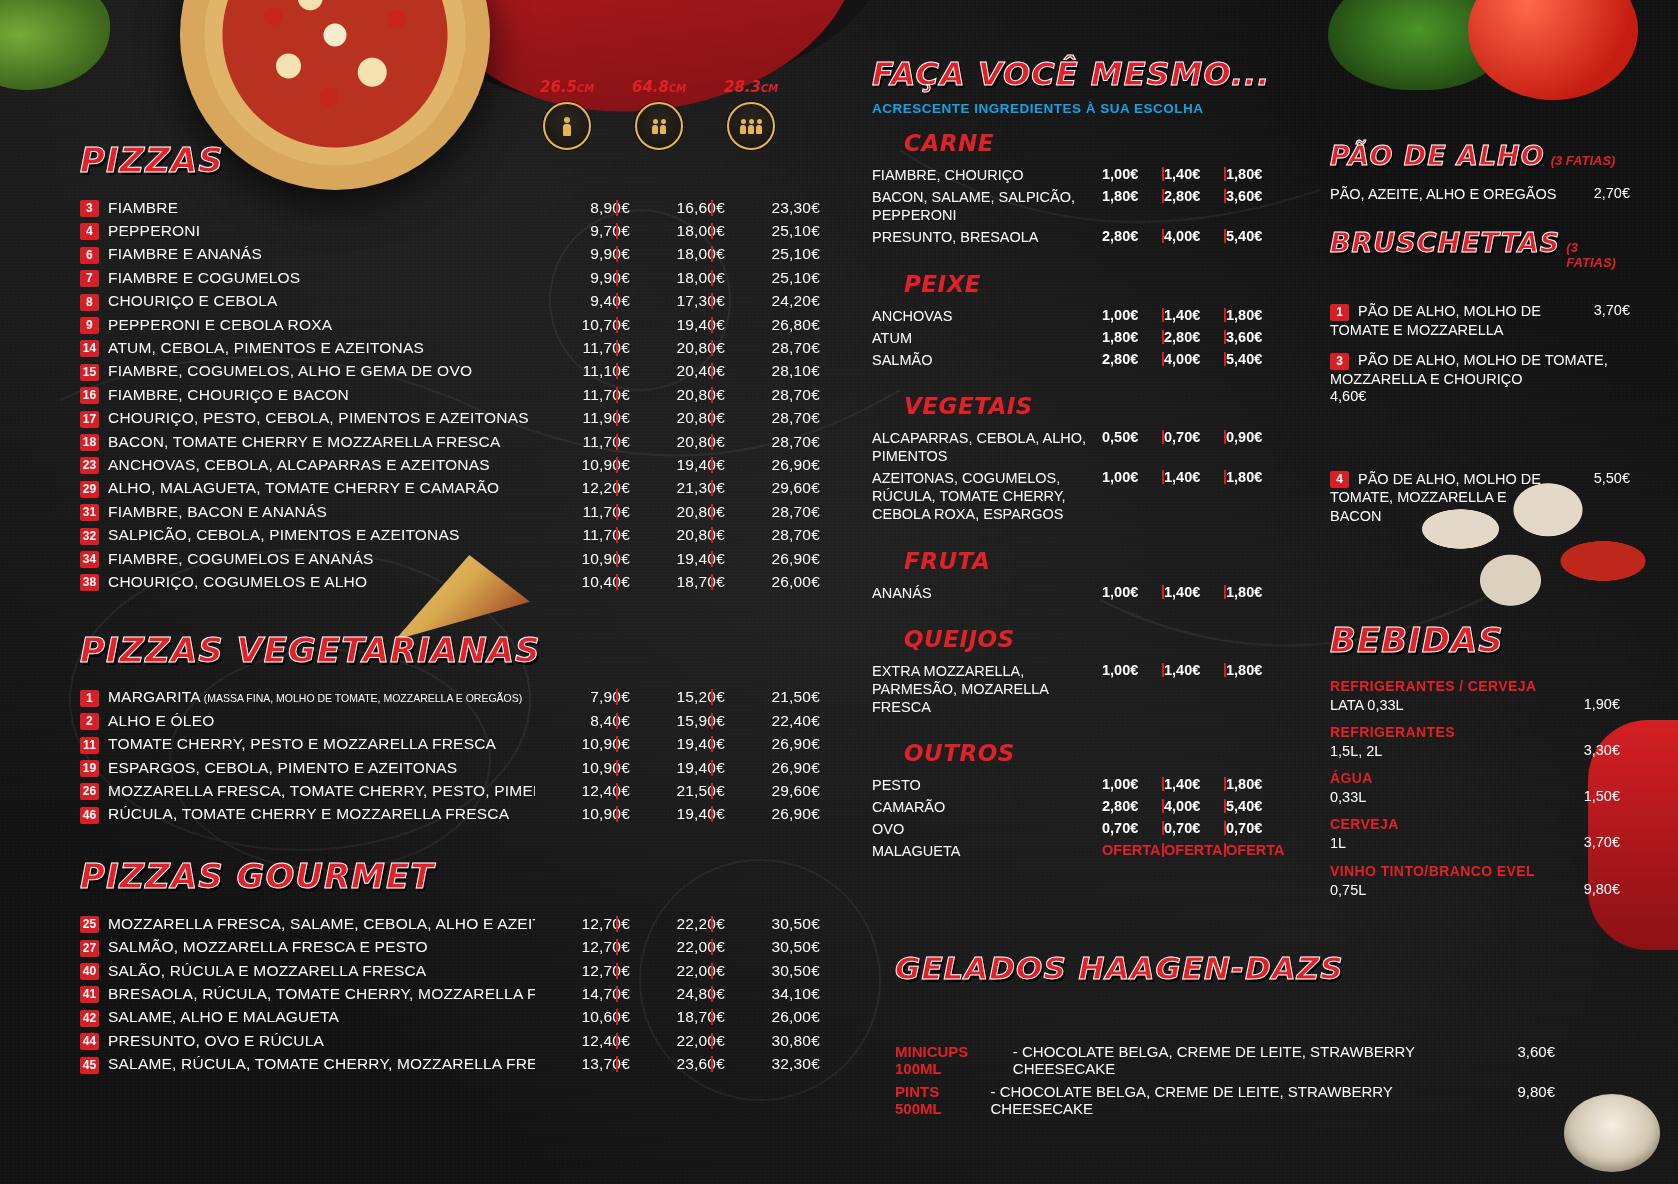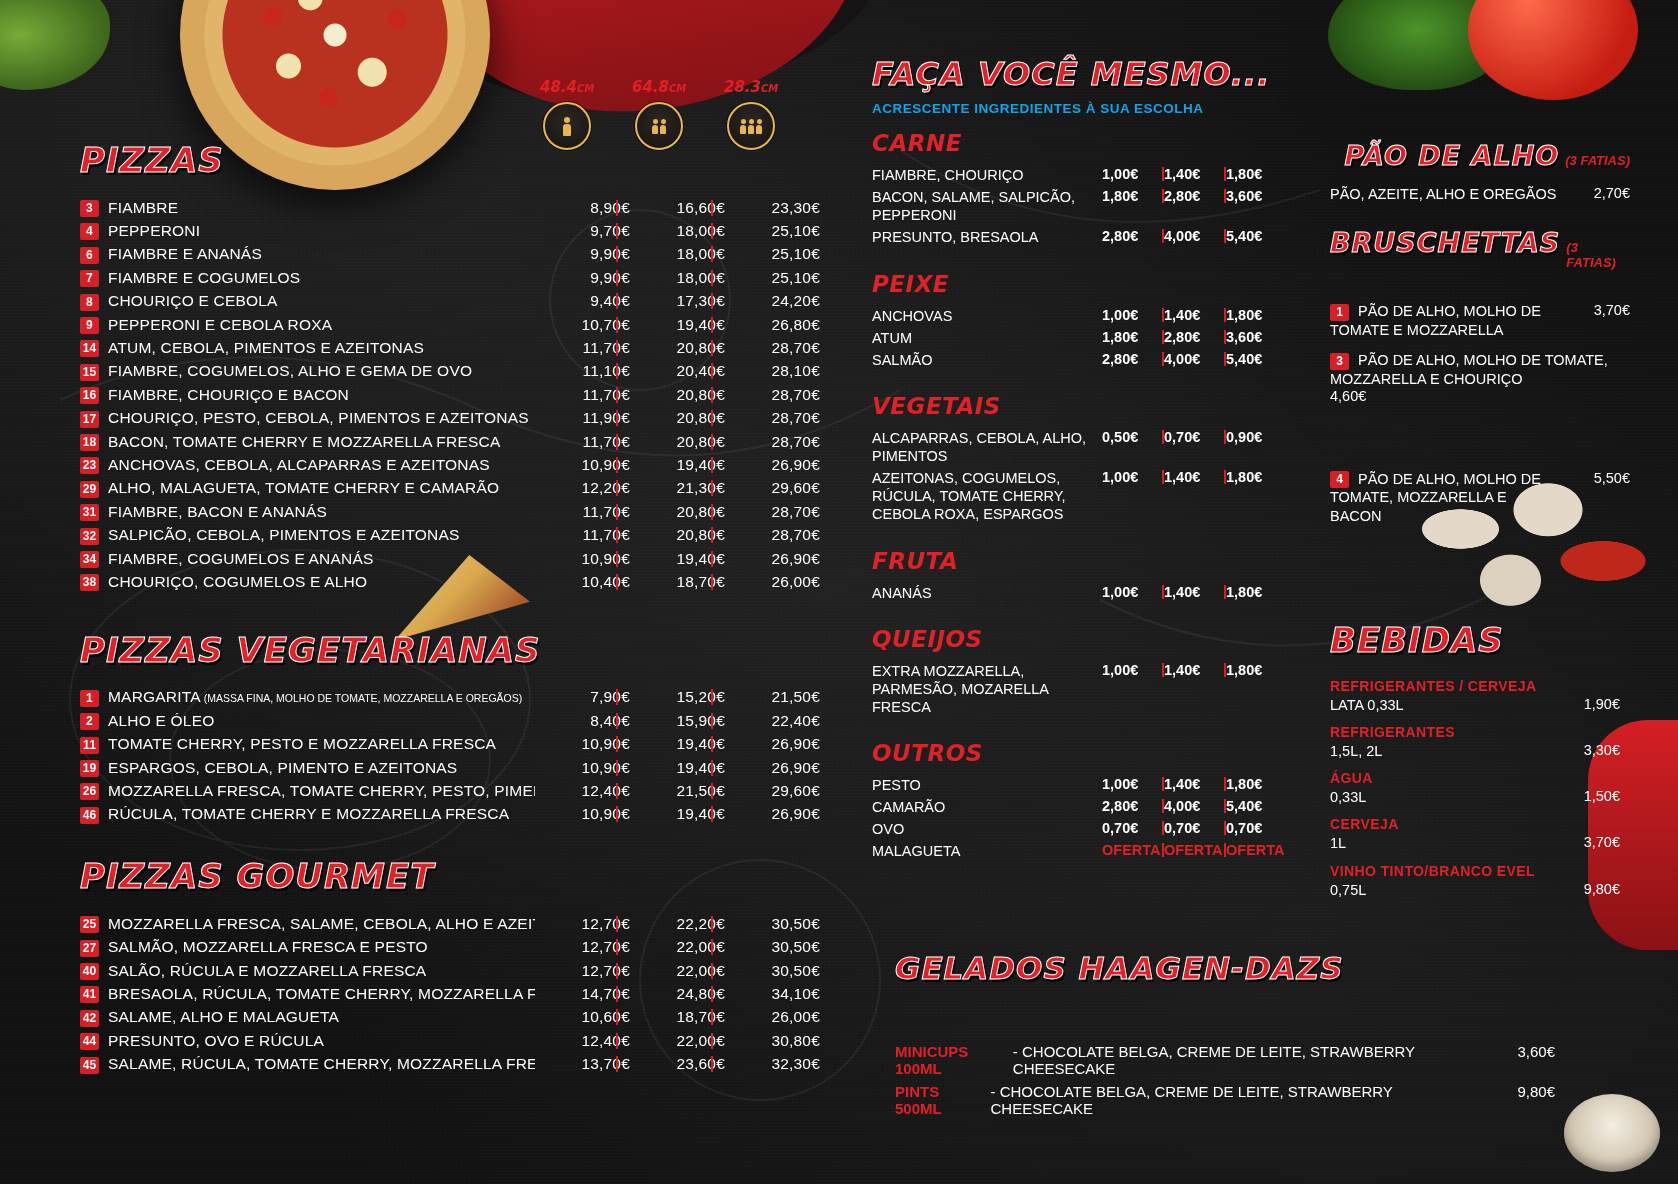--- a/index.html
+++ b/index.html
@@ -43,20 +43,21 @@
     -webkit-text-stroke:1px #ffffff;
     text-shadow:2px 3px 0 rgba(0,0,0,.85);
   }
   .t-xl{font-size:34px;}
   .t-lg{font-size:27px;}
 
   .red-head{
     color:#e02127;font-weight:bold;font-style:italic;font-size:23px;
     font-family:"DejaVu Sans", sans-serif;letter-spacing:.5px;
     text-transform:uppercase;
+    margin-left:32px;
   }
   .small-red{color:#0ea5e9;font-weight:bold;font-size:13px;letter-spacing:.5px;text-transform:uppercase;}
 
   
   .num{
     display:inline-block;min-width:19px;height:17px;line-height:17px;
     background:#d81f26;color:#fff;font-size:12px;font-weight:bold;
     text-align:center;border-radius:2px;margin-right:9px;vertical-align:middle;
   }
   .row{
@@ -204,21 +205,21 @@
 <div class="deco tomato"></div>
 <div class="deco mushrooms"></div>
 <div class="deco slice"></div>
 <div class="deco icecream"></div>
 <div class="deco red-right"></div>
 
 <div class="page">
 
   <div class="sizes">
     <div class="sz" style="left:0;top:0;">
-      <div class="lbl"><span>48.4</span><small>CM</small></div>
+      <div class="lbl"><span>26.5</span><small>CM</small></div>
       <div class="circ">
           <span class="person"></span>
         </div>
     </div>
     <div class="sz" style="left:92px;top:0;">
       <div class="lbl"><span>64.8</span><small>CM</small></div>
       <div class="circ">
           <span class="person sm"></span>
           <span class="person sm"></span>
         </div>
@@ -553,21 +554,21 @@
         </div>
         <div class="gel-row" style="padding: 3px 0px;">
           <span class="g1">PINTS 500ML</span>
           <span class="g2">- CHOCOLATE BELGA, CREME DE LEITE, STRAWBERRY CHEESECAKE</span>
           <span class="g3">9,80€</span>
         </div>
       </div>
   </div>
 
   <div style="position:absolute;left:1330px;top:140px;width:300px;">
-    <div style="display:flex;align-items:baseline;gap:6px;justify-content:flex-end;">
+    <div style="display:flex;align-items:baseline;gap:6px;">
       <span class="section-title t-lg">PÃO DE ALHO</span>
       <span class="fatias">(3 FATIAS)</span>
     </div>
     <div style="height:12px;"></div>
     <div id="pao-list">
         <div class="rrow">
           <div class="rname">PÃO, AZEITE, ALHO E OREGÃOS</div>
           <div class="rp">2,70€</div>
         </div>
       </div>

